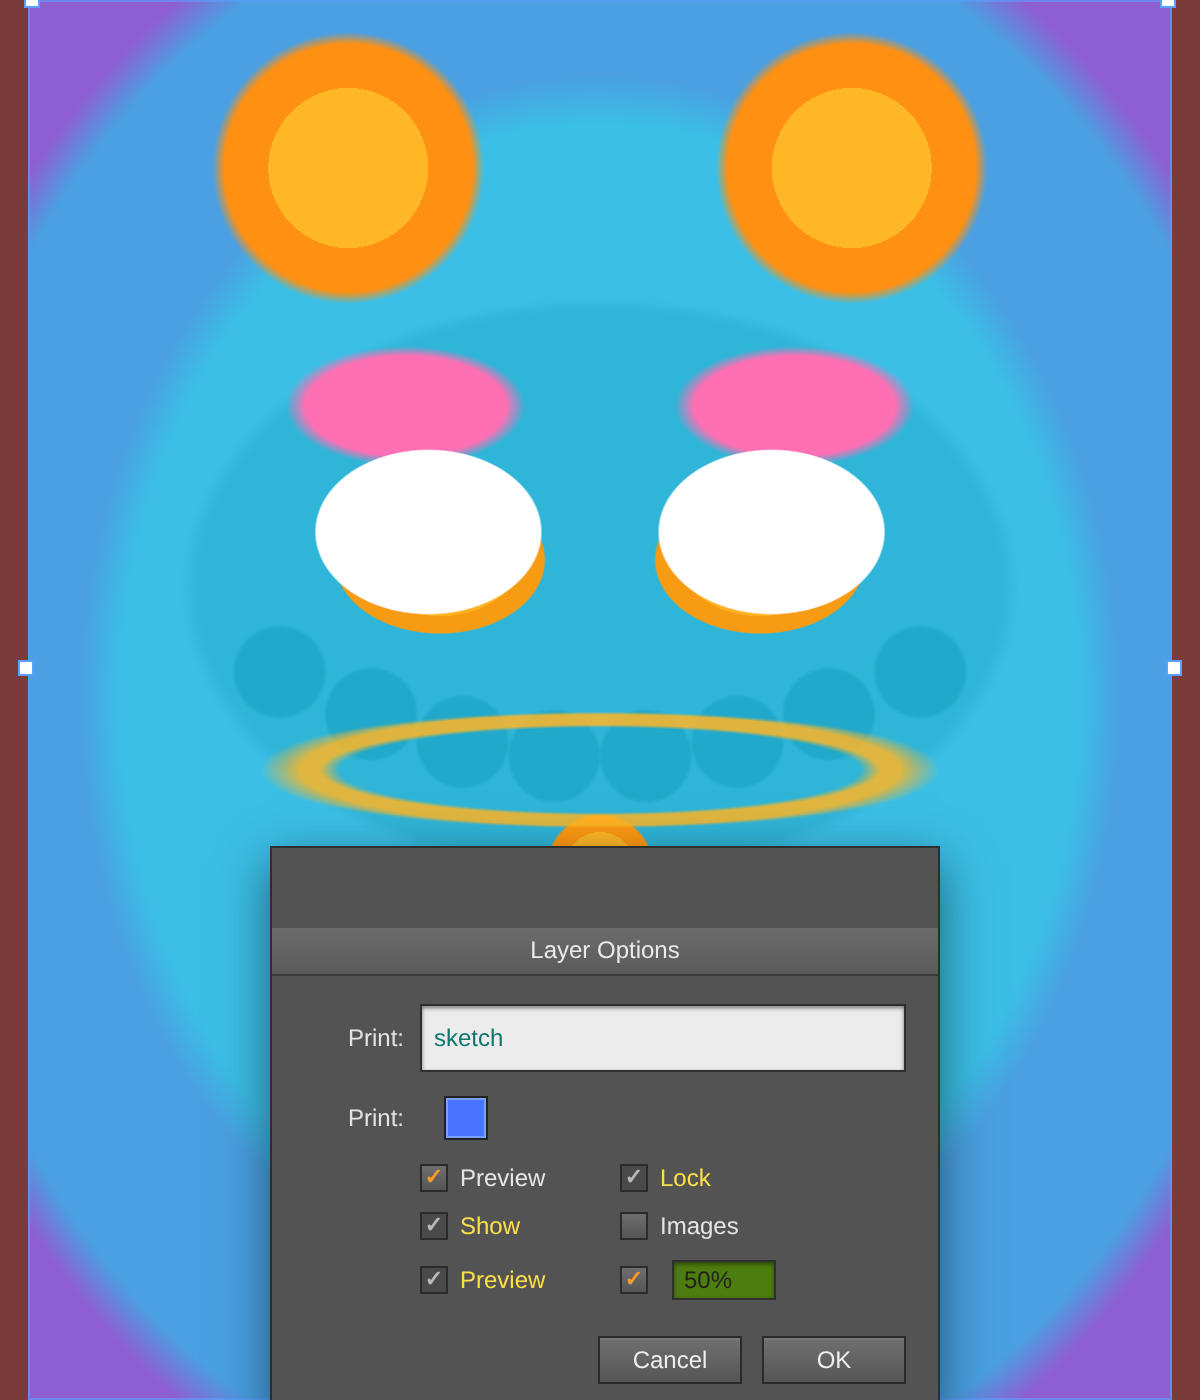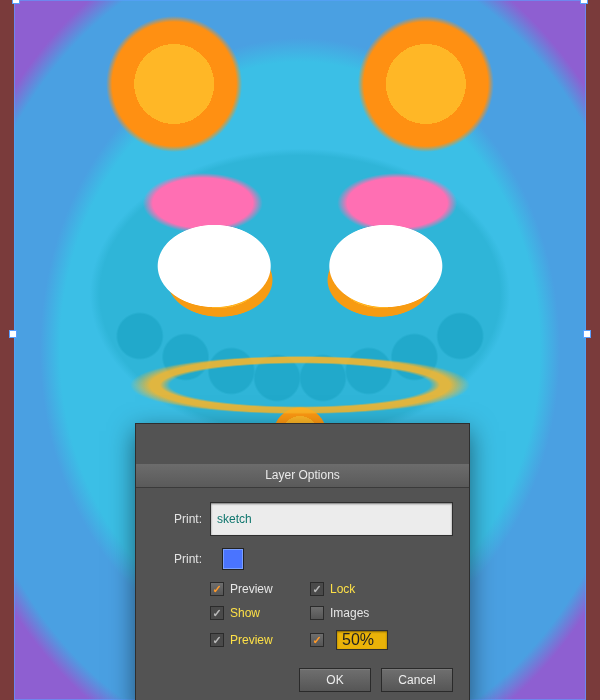--- a/index.html
+++ b/index.html
@@ -96,21 +96,21 @@
   .chk.disabled { color:#fde047; }
   .box {
     width:14px; height:14px; background:linear-gradient(#6e6e6e,#555);
     border:1px solid #2b2b2b; display:flex; align-items:center; justify-content:center;
     font-size:11px; line-height:1;
   }
   .box.checked::before{ content:"✓"; color:#ff9a2a; font-weight:bold; }
   .box.checked.grey::before{ color:#b9b9b9; }
   .box.locked{ background:#4a4a4a; }
 
-  .dim-input{ width:52px; height:20px; background:#eab308; border:1px solid #2f2f2f; box-shadow: inset 0 1px 2px rgba(0,0,0,.45); color:#222; padding:0 5px; font-size:16px; margin-left:6px;}
+  .dim-input{ width:52px; height:20px; background:#4d7c0f; border:1px solid #2f2f2f; box-shadow: inset 0 1px 2px rgba(0,0,0,.45); color:#222; padding:0 5px; font-size:12px; margin-left:6px;}
 
   .buttons { display:flex; justify-content:flex-end; gap:10px; margin-top:18px; }
   .btn {
     min-width:72px; height:24px; background:linear-gradient(#6f6f6f,#565656);
     border:1px solid #2a2a2a; color:#eee; font-size:12px;
     display:flex; align-items:center; justify-content:center;
     box-shadow: 0 1px 0 rgba(255,255,255,.08) inset;
   }
 </style>
 </head>
@@ -169,18 +169,18 @@
       </label>
 
       <label class="chk">
         <span class="box checked"></span>
         <input class="dim-input" value="50%" style="">
       </label>
 
     </div>
 
     <div class="buttons">
+      <div class="btn">Cancel</div>
       <div class="btn">OK</div>
-      <div class="btn">Cancel</div>
     </div>
 
   </div>
 </div>
 
 </body></html>

